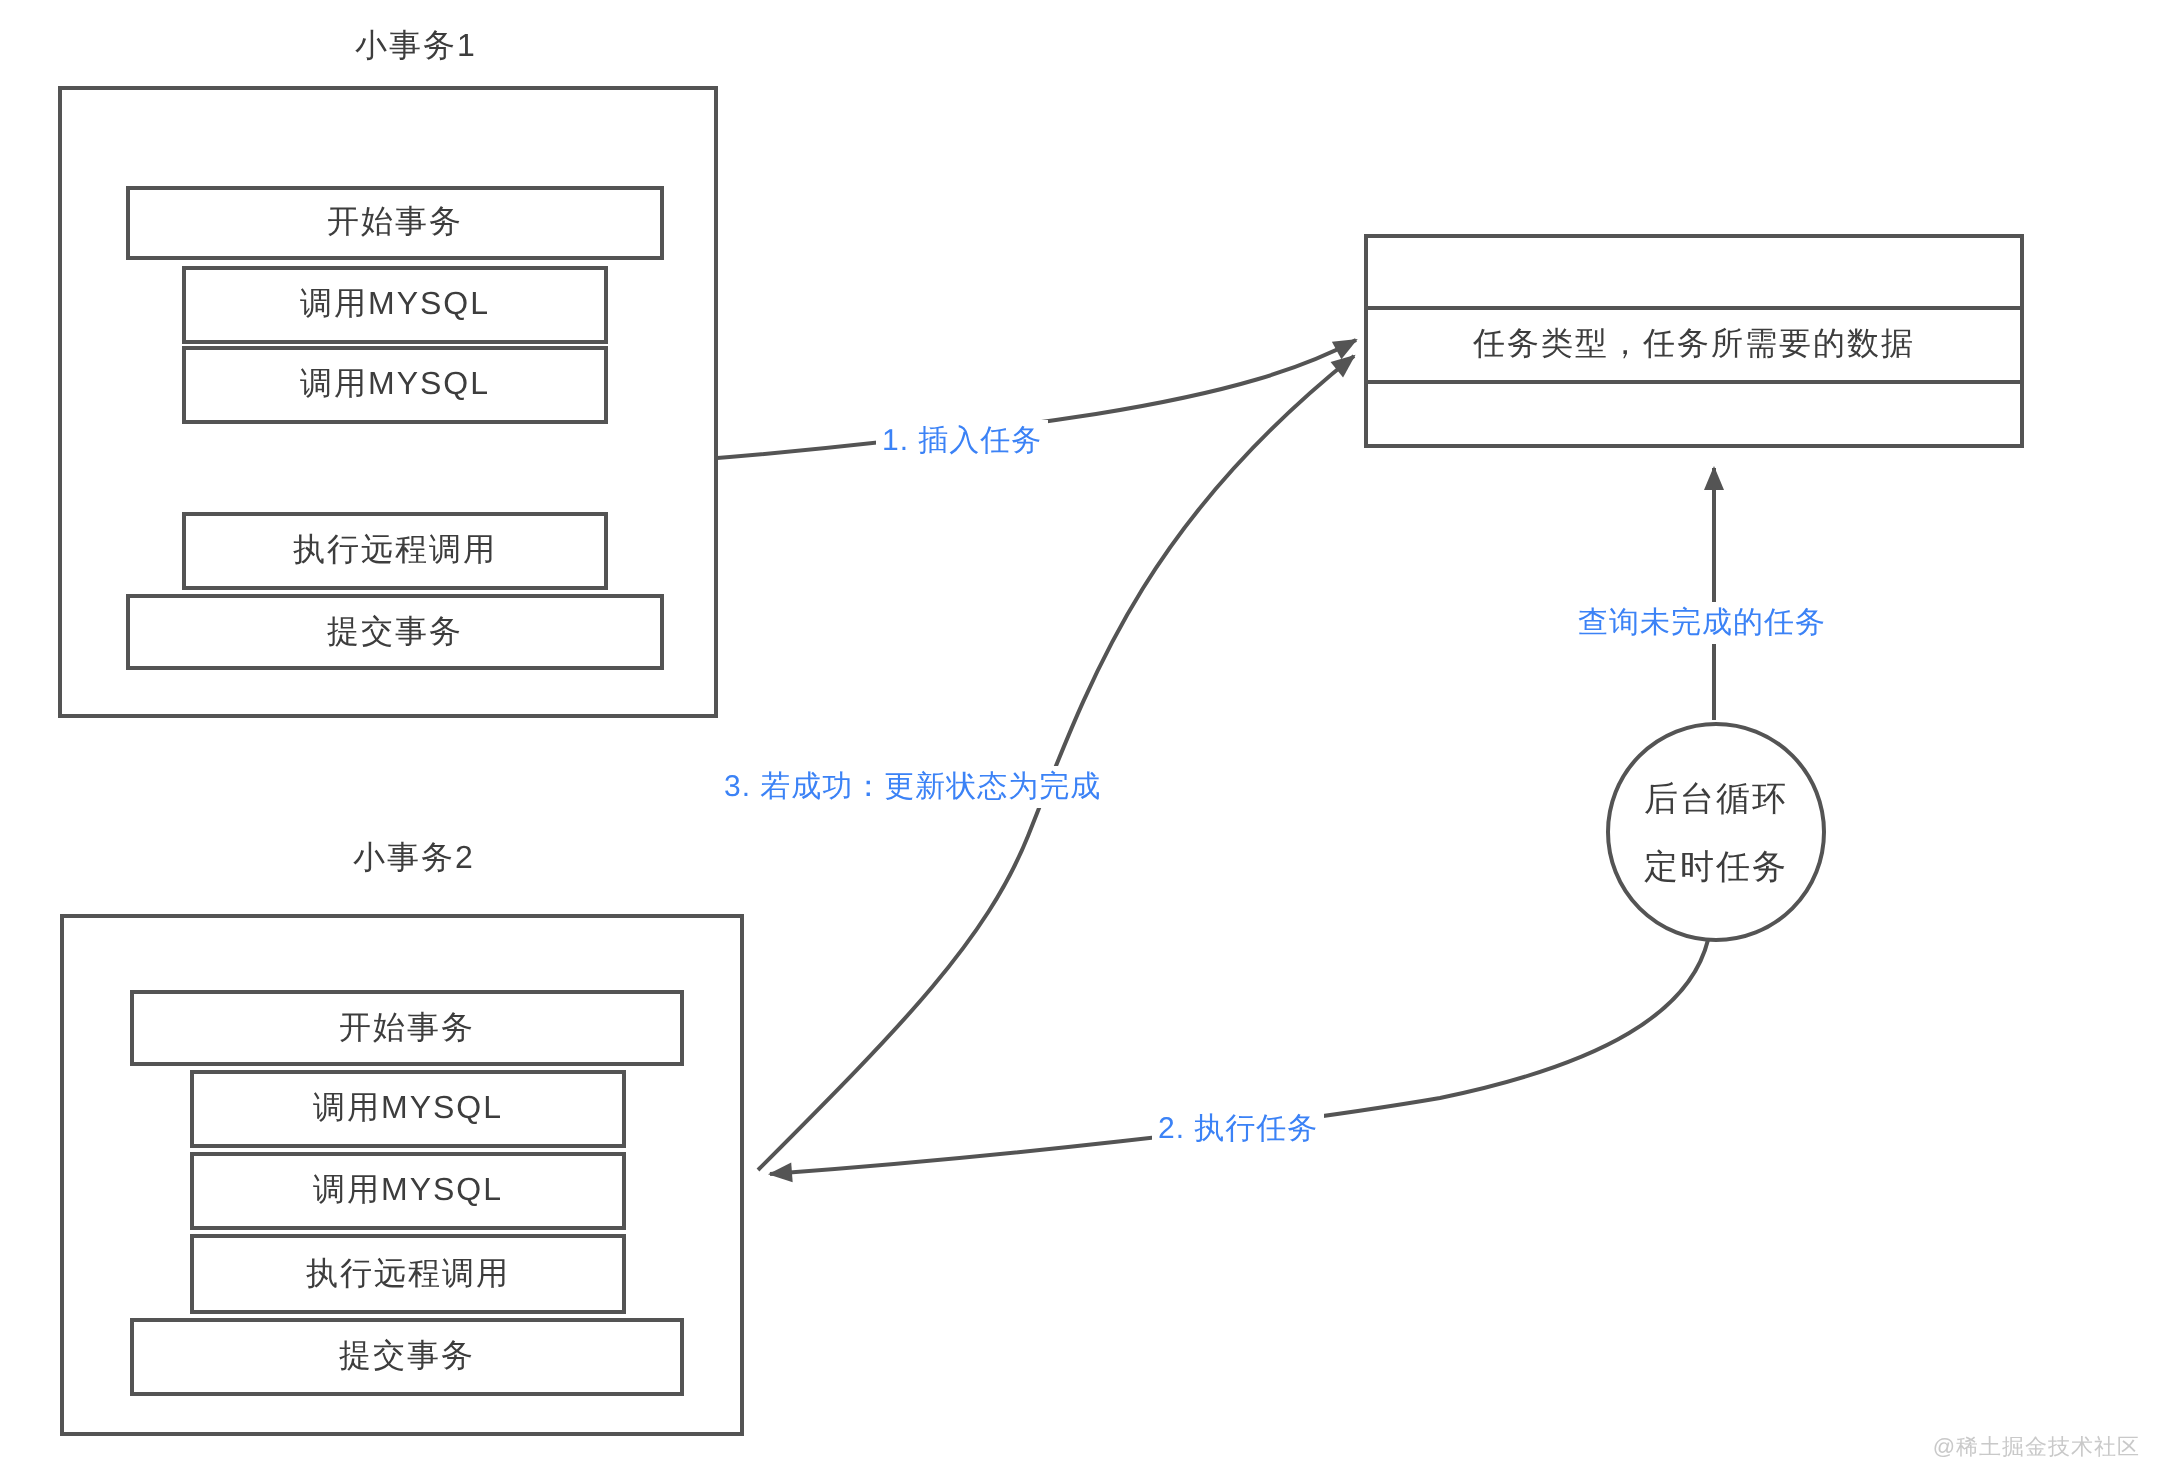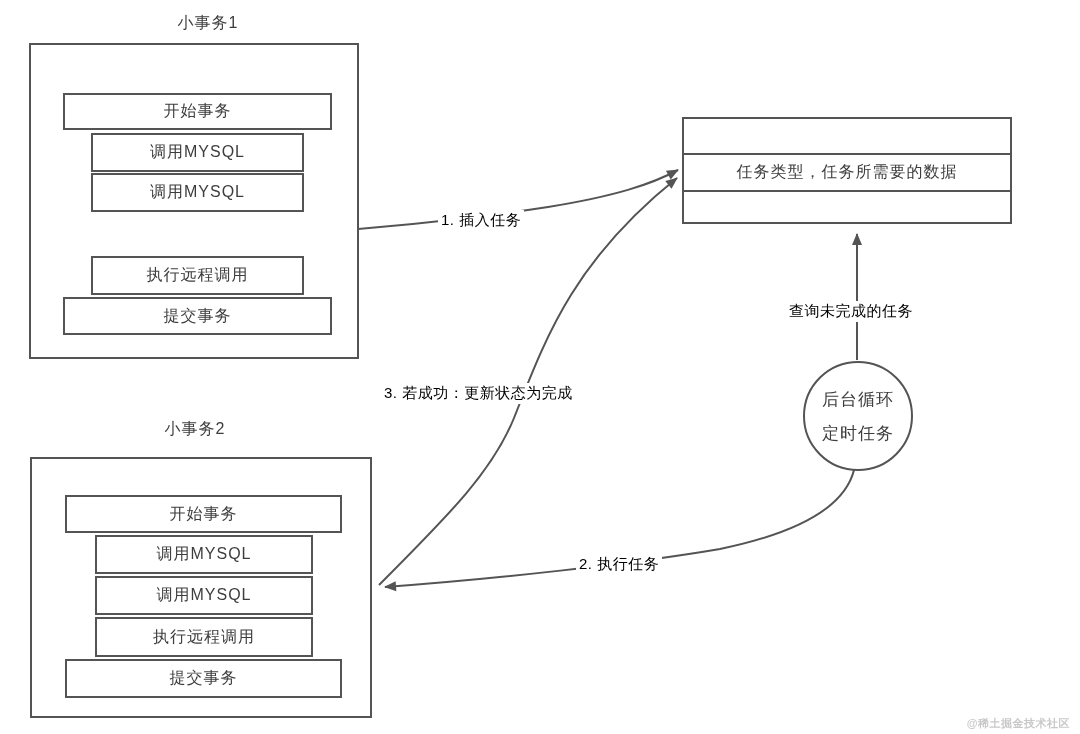--- a/index.html
+++ b/index.html
@@ -30,21 +30,21 @@
   .grouptitle {
     font-size: 16px;
     letter-spacing: 1px;
     text-align: center;
     color: #3d3d3d;
   }
   .floatlabel {
     background: #ffffff;
     font-size: 15px;
     letter-spacing: 0.5px;
-    color: #000000;
+    color: #3b82f6;
     padding: 1px 3px;
     white-space: nowrap;
   }
   .tbl-row {
     display: flex;
     align-items: center;
     justify-content: center;
     font-size: 16px;
     letter-spacing: 1px;
     box-sizing: border-box;
@@ -60,21 +60,20 @@
     justify-content: center;
     gap: 11px;
     font-size: 17px;
     letter-spacing: 1px;
     color: #3d3d3d;
   }
   .watermark {
     font-size: 11px;
     color: #c9c9c9;
     letter-spacing: 0.5px;
-    font-weight: bold;
   }
   svg.arrows { position: absolute; left: 0; top: 0; pointer-events: none; }
 </style>
 </head>
 <body>
 
 <div id="canvas">
 
   <svg class="arrows" width="1080" height="734" viewBox="0 0 1080 734">
     <defs>
@@ -107,33 +106,33 @@
     <div>后台循环</div>
     <div>定时任务</div>
   </div>
 
   <div class="abs box" style="left:682px; top:117px; width:330px; height:107px; display:flex; flex-direction:column;">
     <div class="tbl-row" style="height:34px;"></div>
     <div class="tbl-row" style="height:37px;">任务类型，任务所需要的数据</div>
     <div class="tbl-row" style="flex:1;"></div>
   </div>
 
-  <div class="abs grouptitle" style="left:135px; top:419px; width:120px;">小事务2</div>
+  <div class="abs grouptitle" style="left:147px; top:419px; width:120px;">小事务2</div>
 
   <div class="abs box" style="left:30px; top:457px; width:342px; height:261px;"></div>
 
   <div class="abs row" style="left:65px; top:495px; width:277px; height:38px;">开始事务</div>
   <div class="abs row" style="left:95px; top:535px; width:218px; height:39px;">调用MYSQL</div>
   <div class="abs row" style="left:95px; top:576px; width:218px; height:39px;">调用MYSQL</div>
   <div class="abs row" style="left:95px; top:617px; width:218px; height:40px;">执行远程调用</div>
   <div class="abs row" style="left:65px; top:659px; width:277px; height:39px;">提交事务</div>
 
   <div class="abs floatlabel" style="left:438px; top:210px;">1. 插入任务</div>
 
-  <div class="abs floatlabel" style="left:381px; top:383px;">3. 若成功：更新状态为完成</div>
+  <div class="abs floatlabel" style="left:359px; top:383px;">3. 若成功：更新状态为完成</div>
 
   <div class="abs floatlabel" style="left:786px; top:301px;text-align:right;">查询未完成的任务</div>
 
   <div class="abs floatlabel" style="left:576px; top:554px;">2. 执行任务</div>
 
   <div class="abs watermark" style="right:10px; top:716px;">@稀土掘金技术社区</div>
 
 </div>
 
 </body></html>

